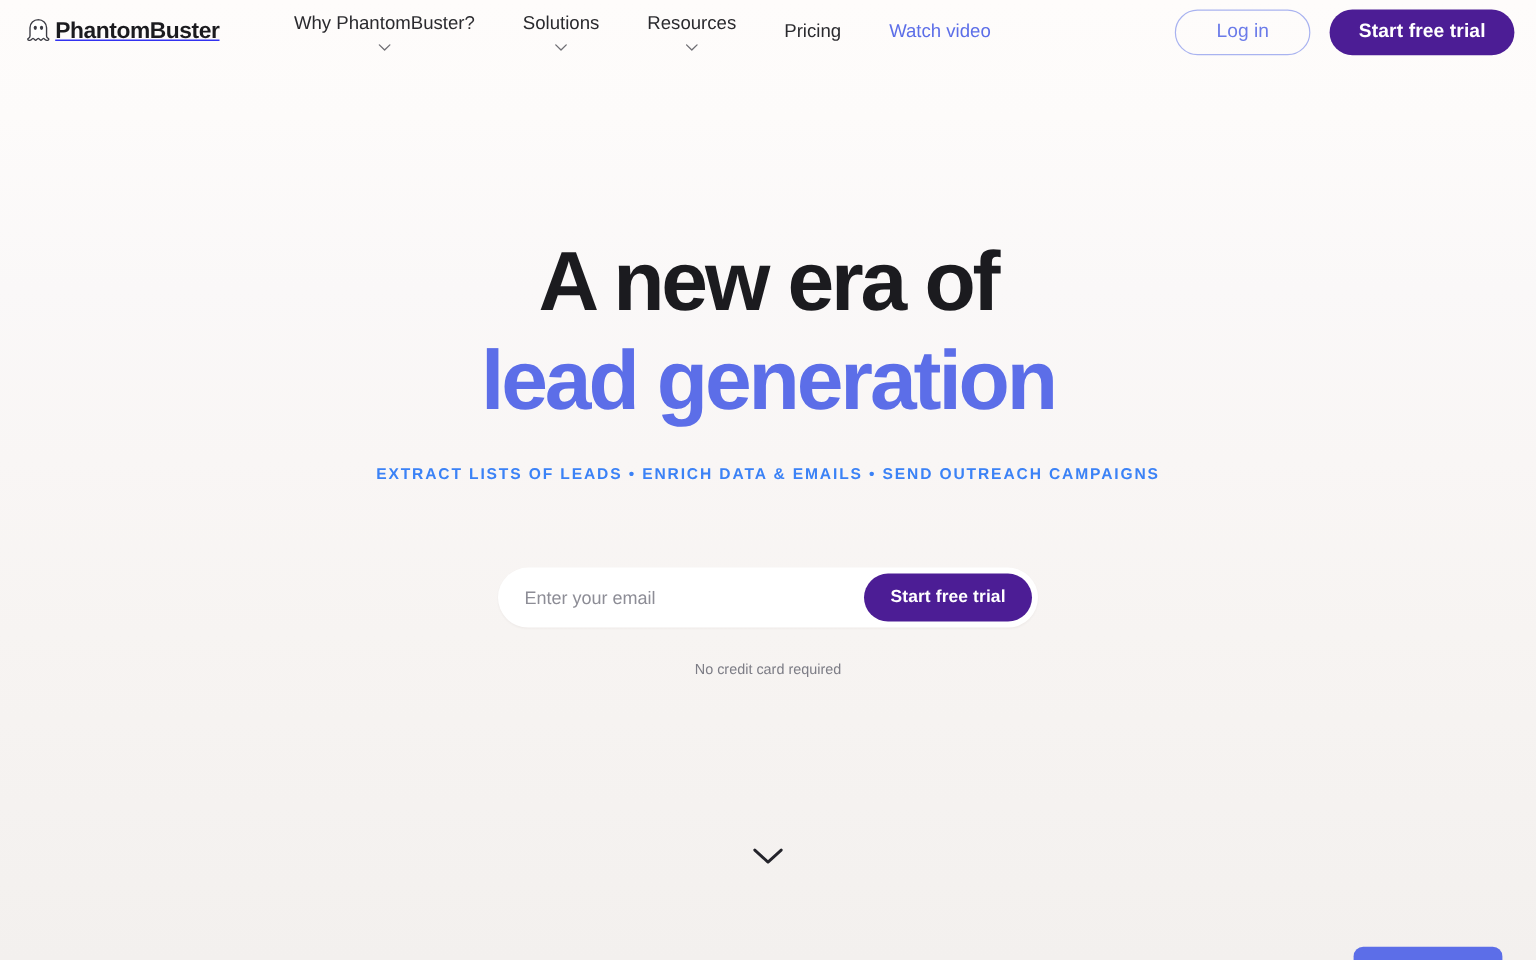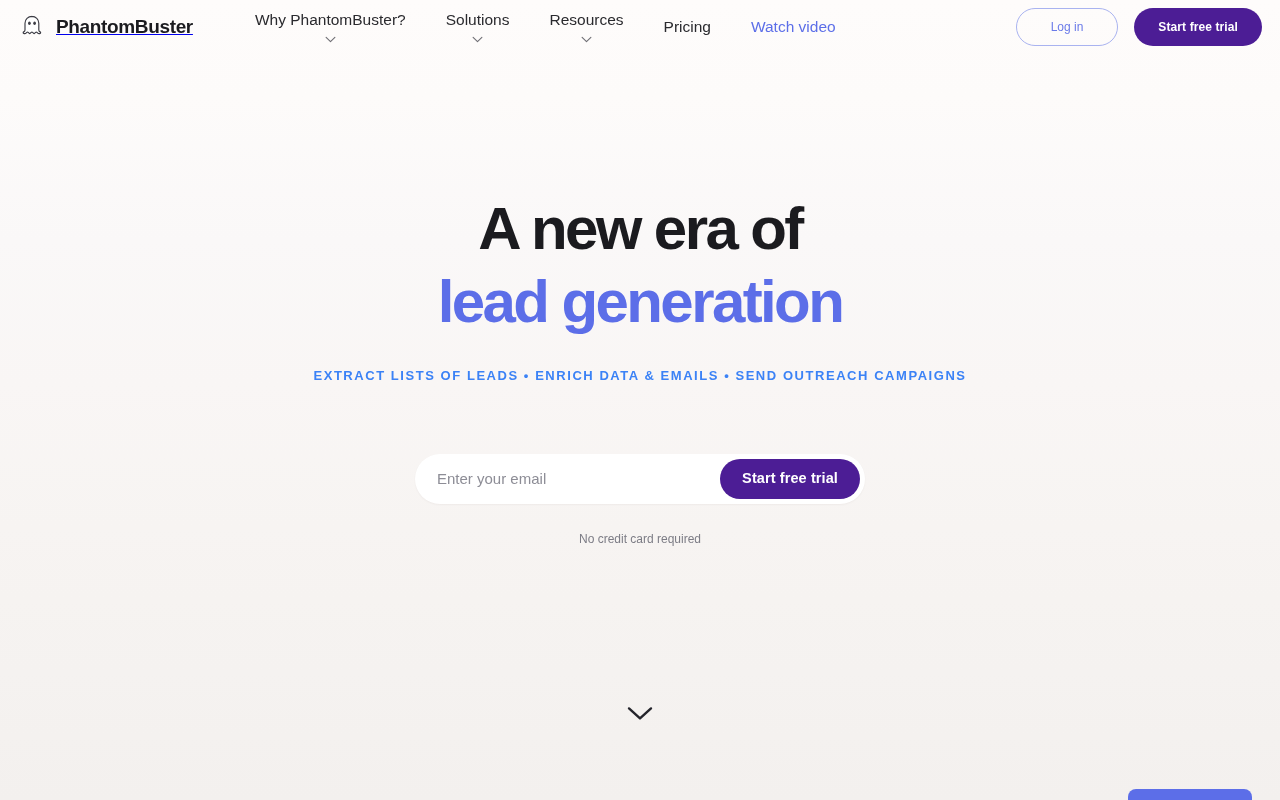--- a/index.html
+++ b/index.html
@@ -32,21 +32,20 @@
     display: flex;
     align-items: center;
     padding: 0 18px 0 18px;
     position: relative;
     z-index: 20;
   }
 
   .brand {
     display: flex;
     align-items: center;
-    gap: 10px;
     cursor: pointer;
     flex: 0 0 auto;
   }
 
   .brand-mark {
     width: 28px;
     height: 28px;
     display: block;
     flex: 0 0 auto;
   }
@@ -98,21 +97,21 @@
     align-items: center;
     gap: 16px;
     flex: 0 0 auto;
   }
 
   .btn {
     font-family: inherit;
     cursor: pointer;
     white-space: nowrap;
     border-radius: 999px;
-    font-size: 12px;
+    font-size: 16px;
     line-height: 1;
     display: inline-flex;
     align-items: center;
     justify-content: center;
   }
 
   .btn-outline {
     border: 1.5px solid #a9b3f0;
     background: transparent;
     color: #6b7be9;
@@ -132,21 +131,21 @@
 
   
   .hero {
     text-align: center;
     padding-top: 146px;
     position: relative;
     z-index: 5;
   }
 
   .hero-title {
-    font-size: 60px;
+    font-size: 70px;
     line-height: 0.98;
     font-weight: 700;
     letter-spacing: -2.6px;
     color: #1b1b1f;
   }
 
   .hero-title .accent {
     color: #5c6ee8;
     display: block;
     margin-top: 14px;

